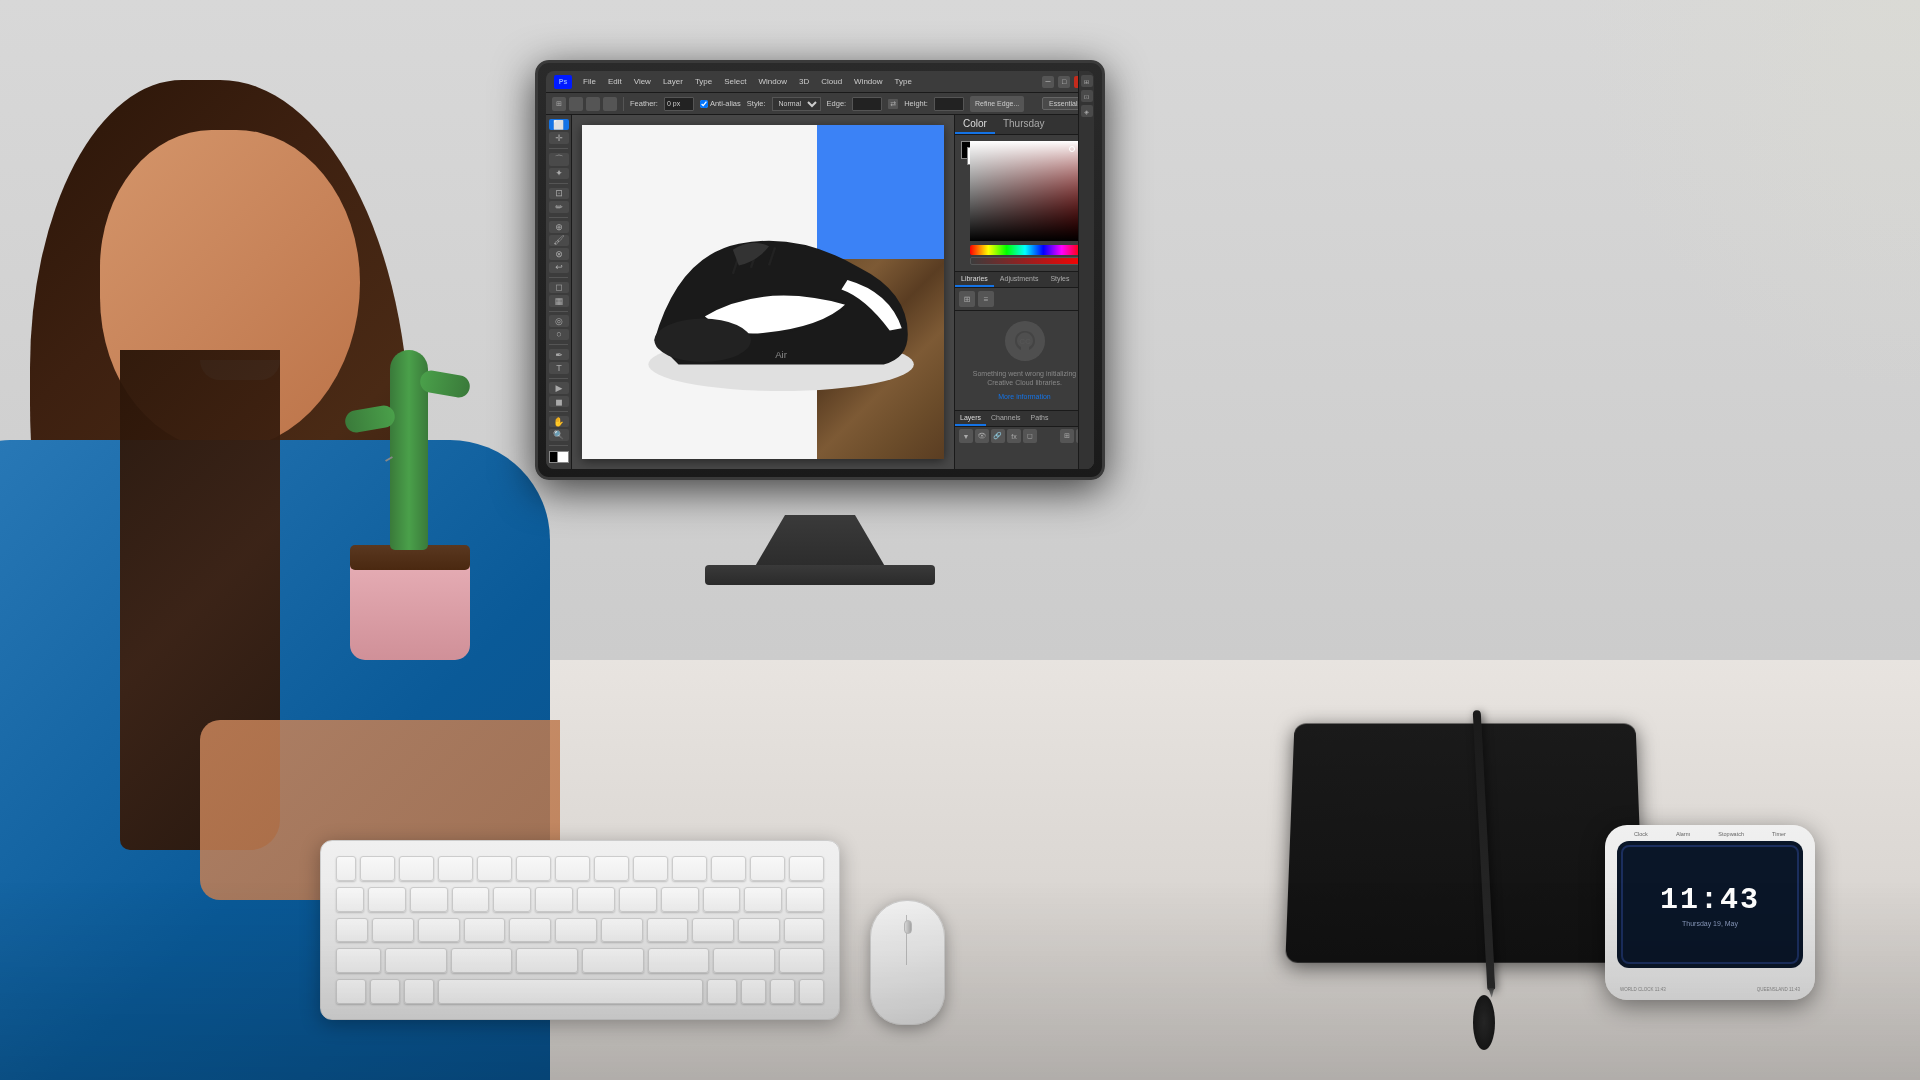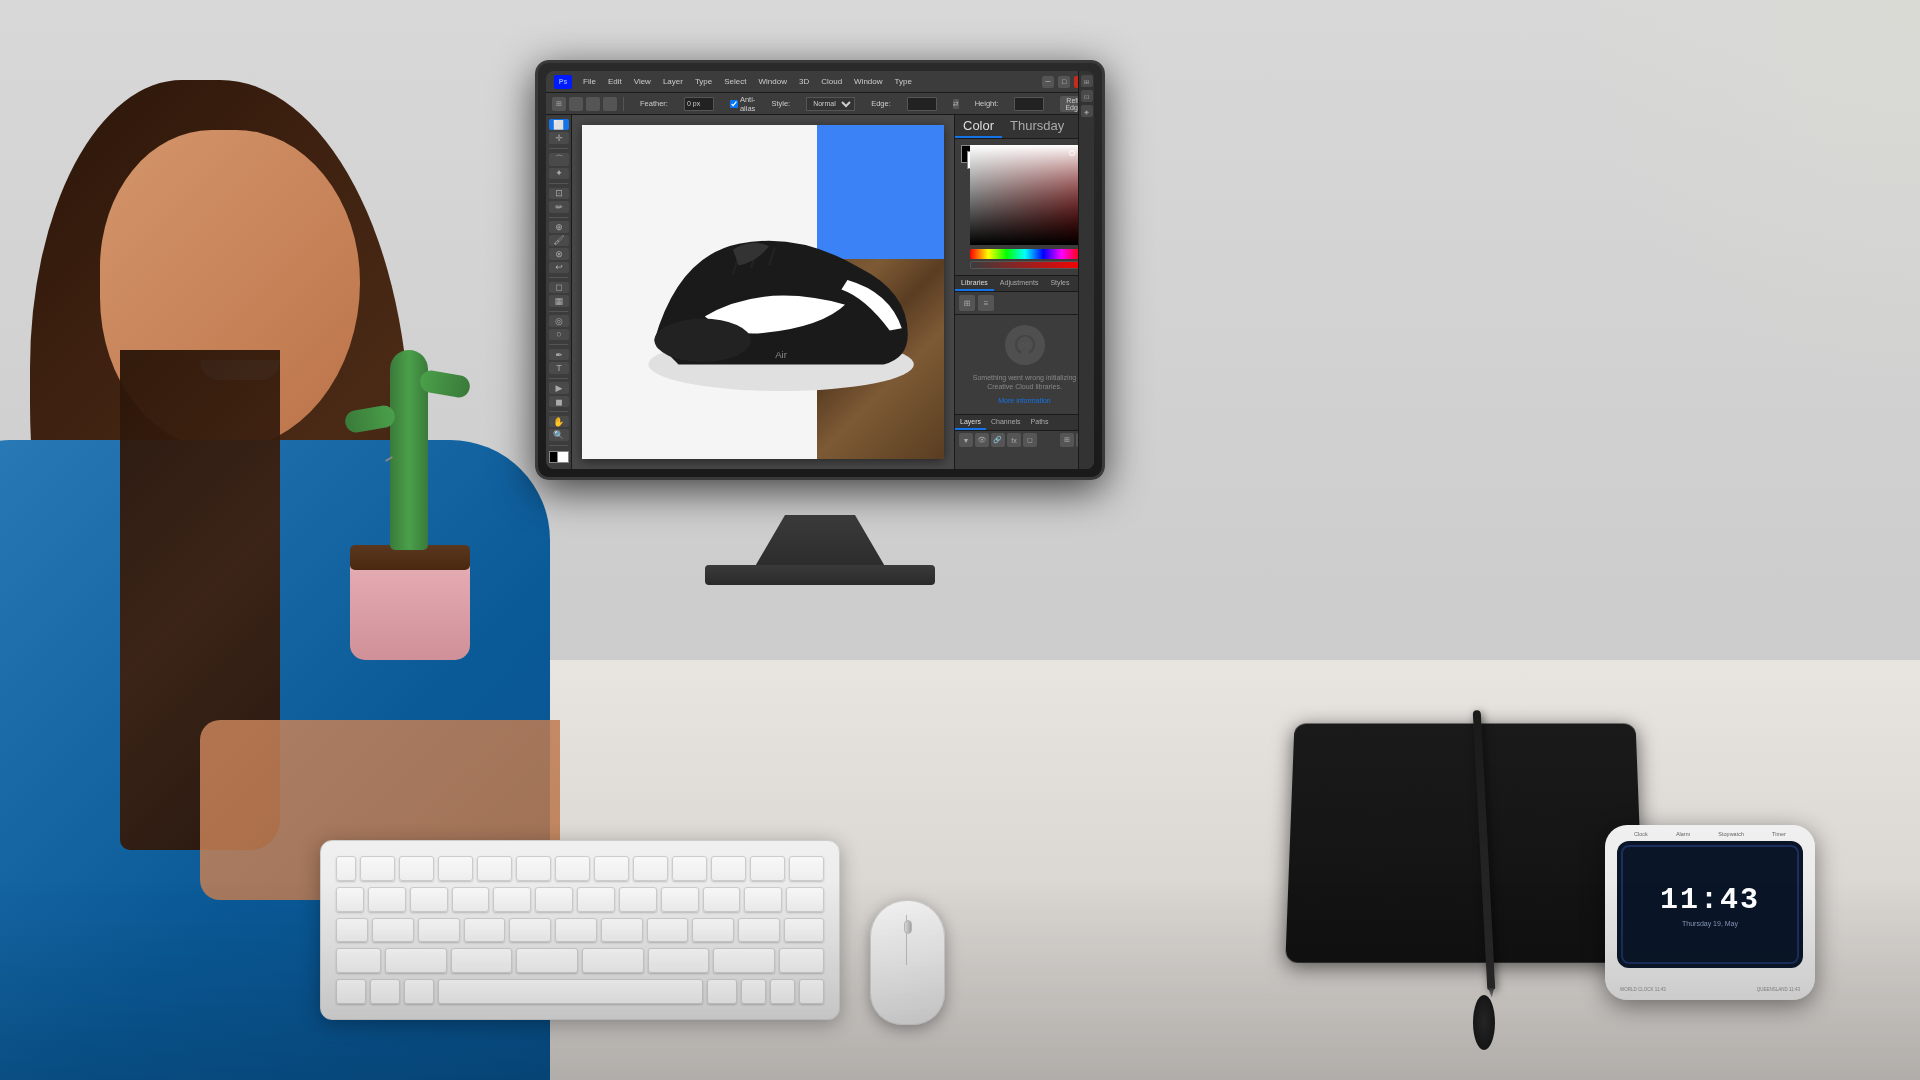--- a/index.html
+++ b/index.html
@@ -134,21 +134,21 @@
       cursor: pointer;
     }
 
     
     .ps-optbar {
       height: 22px;
       background: #3c3c3c;
       display: flex;
       align-items: center;
       padding: 0 6px;
-      gap: 16px;
+      gap: 6px;
       border-bottom: 1px solid #1a1a1a;
       font-size: 7.5px;
       color: #ccc;
     }
 
     .ps-opt-group {
       display: flex;
       align-items: center;
       gap: 3px;
       border-right: 1px solid #555;
@@ -260,21 +260,21 @@
     }
 
     .ps-panel-tabs {
       display: flex;
       background: #333;
       border-bottom: 1px solid #1a1a1a;
     }
 
     .ps-panel-tab {
       padding: 3px 8px;
-      font-size: 13px;
+      font-size: 10px;
       color: #aaa;
       cursor: pointer;
       border-bottom: 2px solid transparent;
     }
 
     .ps-panel-tab.active {
       color: #ddd;
       border-bottom: 2px solid #1473e6;
     }
 

